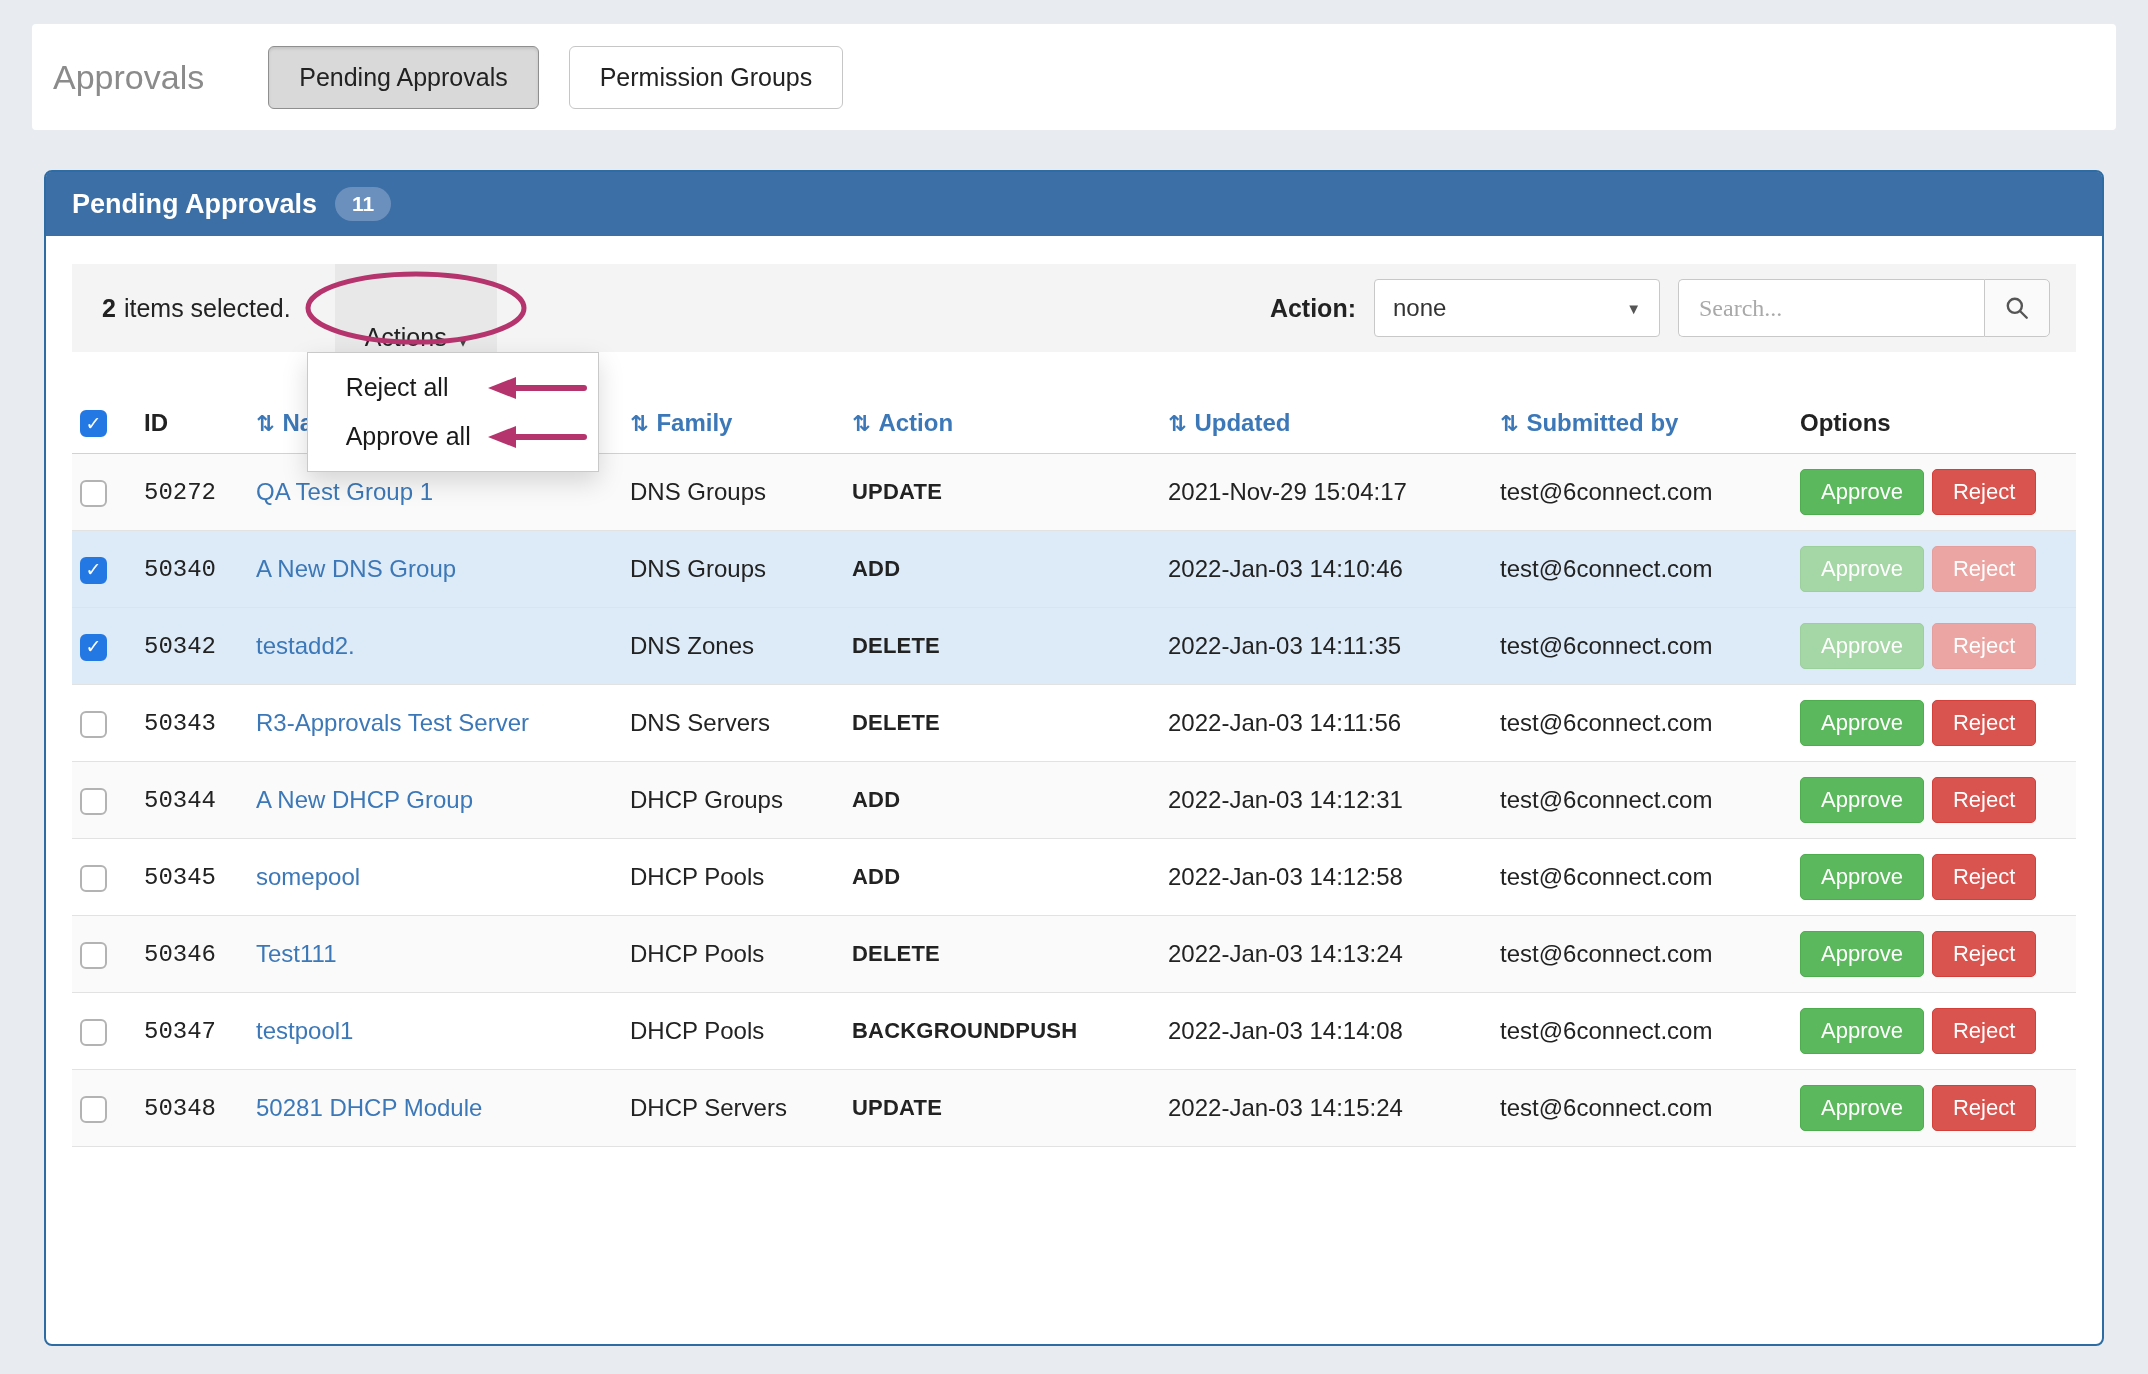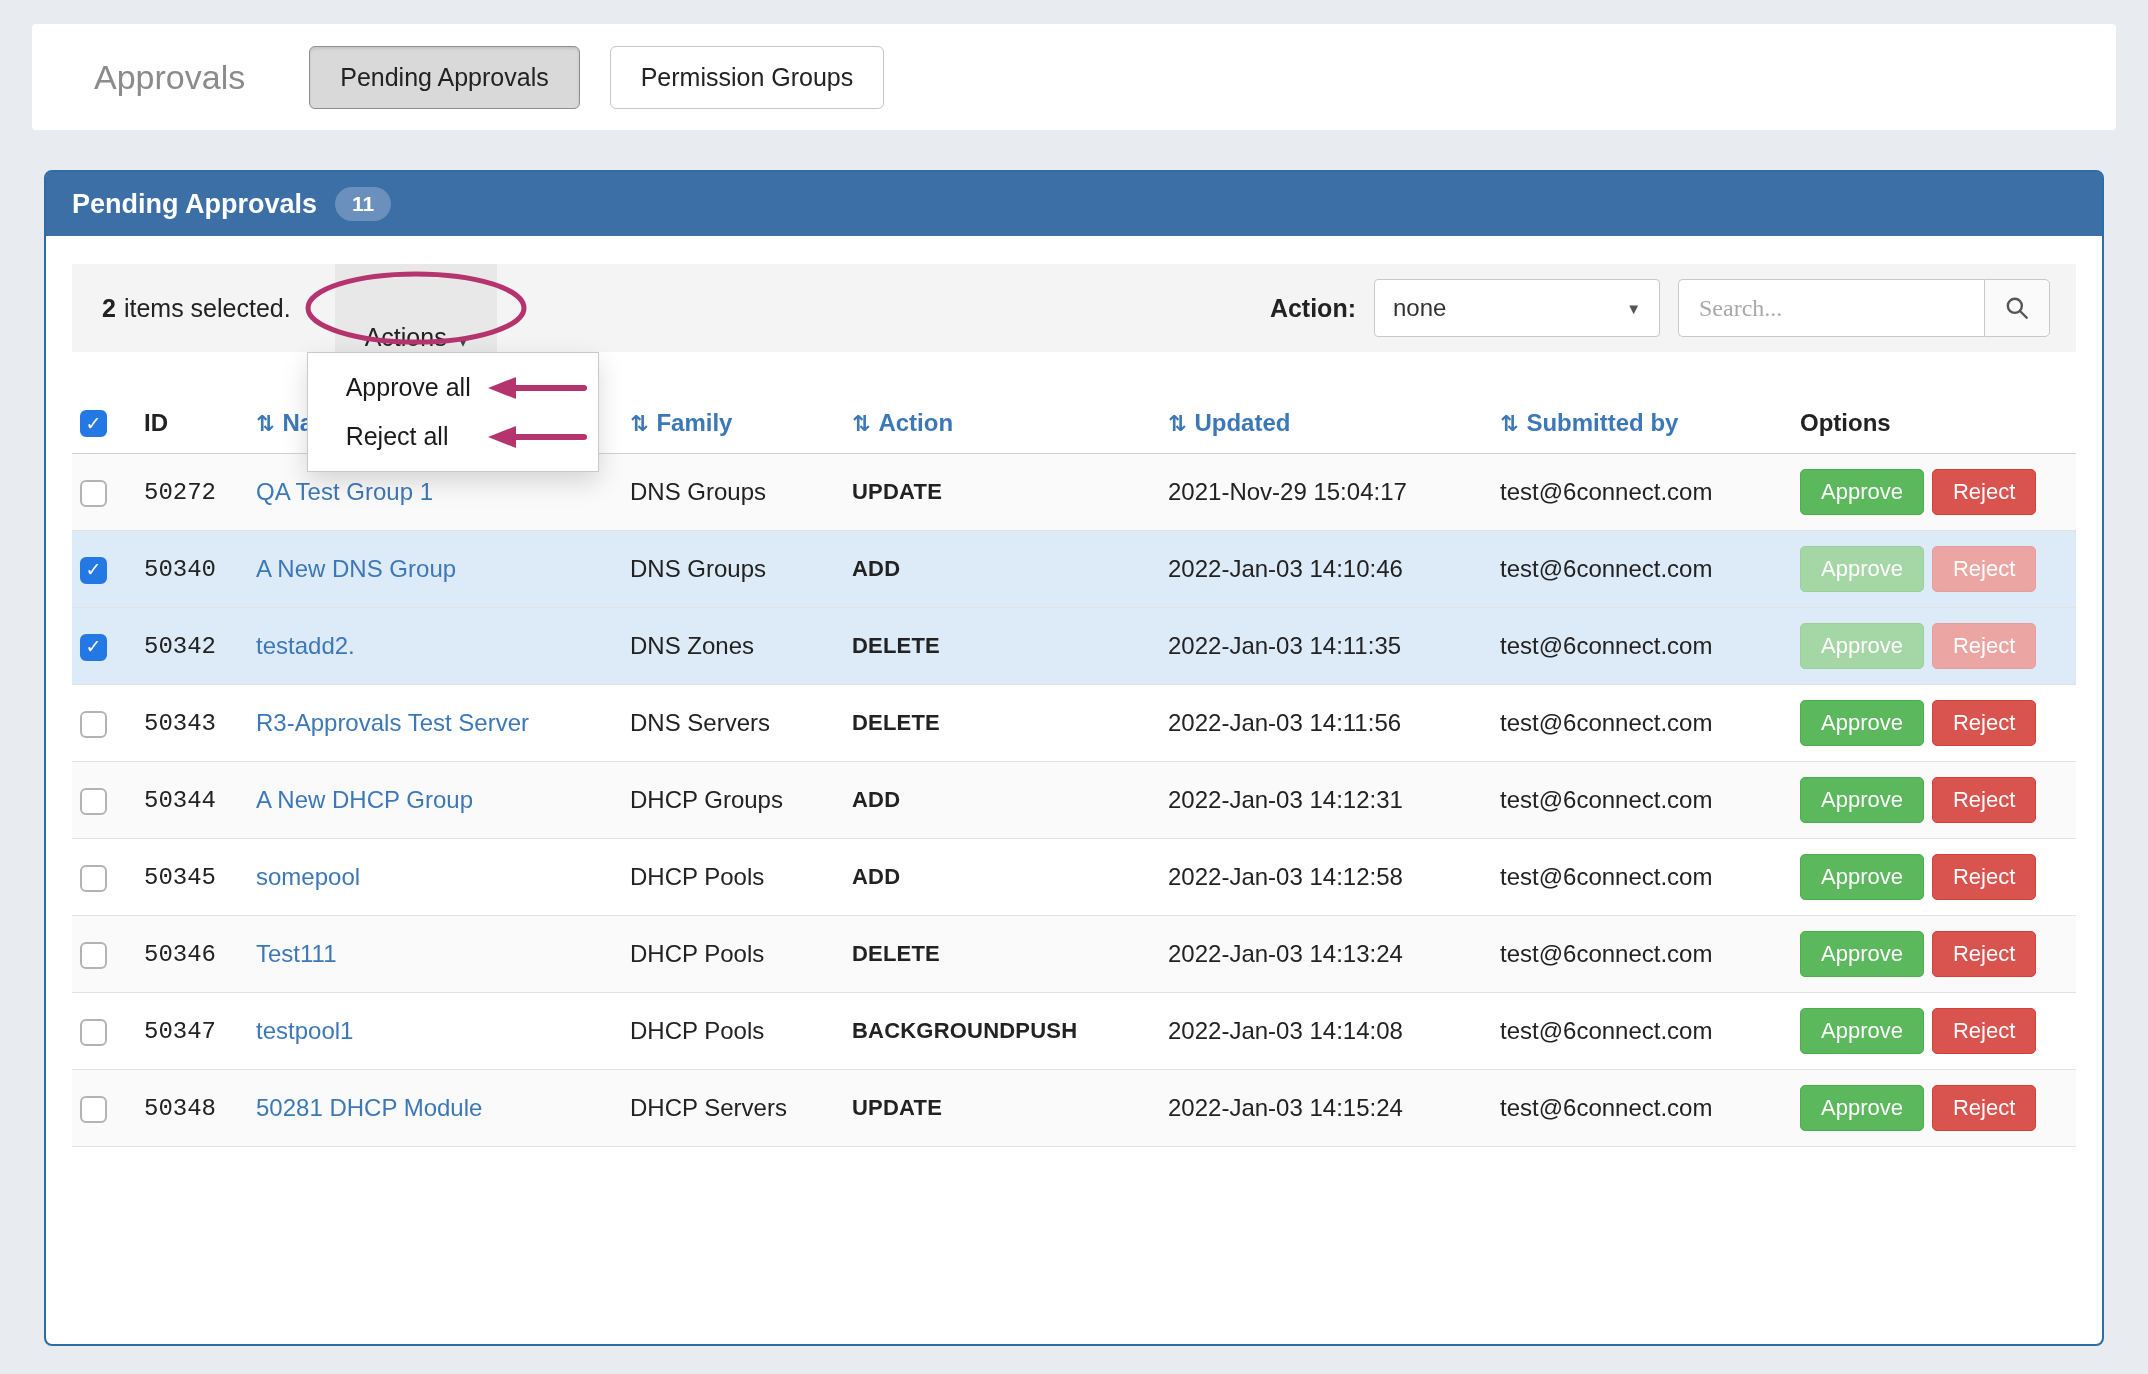--- a/index.html
+++ b/index.html
@@ -11,21 +11,21 @@
   }
 
   
   .topbar {
     margin:24px 32px 0;
     background:#ffffff;
     border-radius:4px;
     height:106px;
     display:flex;
     align-items:center;
-    padding:0 62px;
+    padding:0 21px;
   }
   .page-title {
     font-size:34px;
     font-weight:400;
     color:#8b8b8b;
     margin-right:64px;
   }
   .tab-btn {
     font-family:inherit;
     font-size:25px;
@@ -301,28 +301,28 @@
           <span>Actions</span>
           <span class="caret-down">▾</span>
         </button>
 
         <svg class="ann-ellipse" viewBox="0 0 228 78">
           <ellipse cx="114" cy="39" rx="108" ry="34" fill="none" stroke="#b5346d" stroke-width="5"></ellipse>
         </svg>
 
         <div class="dropdown-menu">
           <div class="menu-item">
-            <span>Approve all</span>
+            <span>Reject all</span>
             <svg class="ann-arrow" viewBox="0 0 108 30">
               <line x1="102" y1="15" x2="30" y2="15" stroke="#b5346d" stroke-width="6" stroke-linecap="round"></line>
               <polygon points="6,15 34,4 34,26" fill="#b5346d"></polygon>
             </svg>
           </div>
           <div class="menu-item">
-            <span>Reject all</span>
+            <span>Approve all</span>
             <svg class="ann-arrow" viewBox="0 0 108 30">
               <line x1="102" y1="15" x2="30" y2="15" stroke="#b5346d" stroke-width="6" stroke-linecap="round"></line>
               <polygon points="6,15 34,4 34,26" fill="#b5346d"></polygon>
             </svg>
           </div>
         </div>
       </div>
 
       <div class="toolbar-right">
         <span class="action-label">Action:</span>

